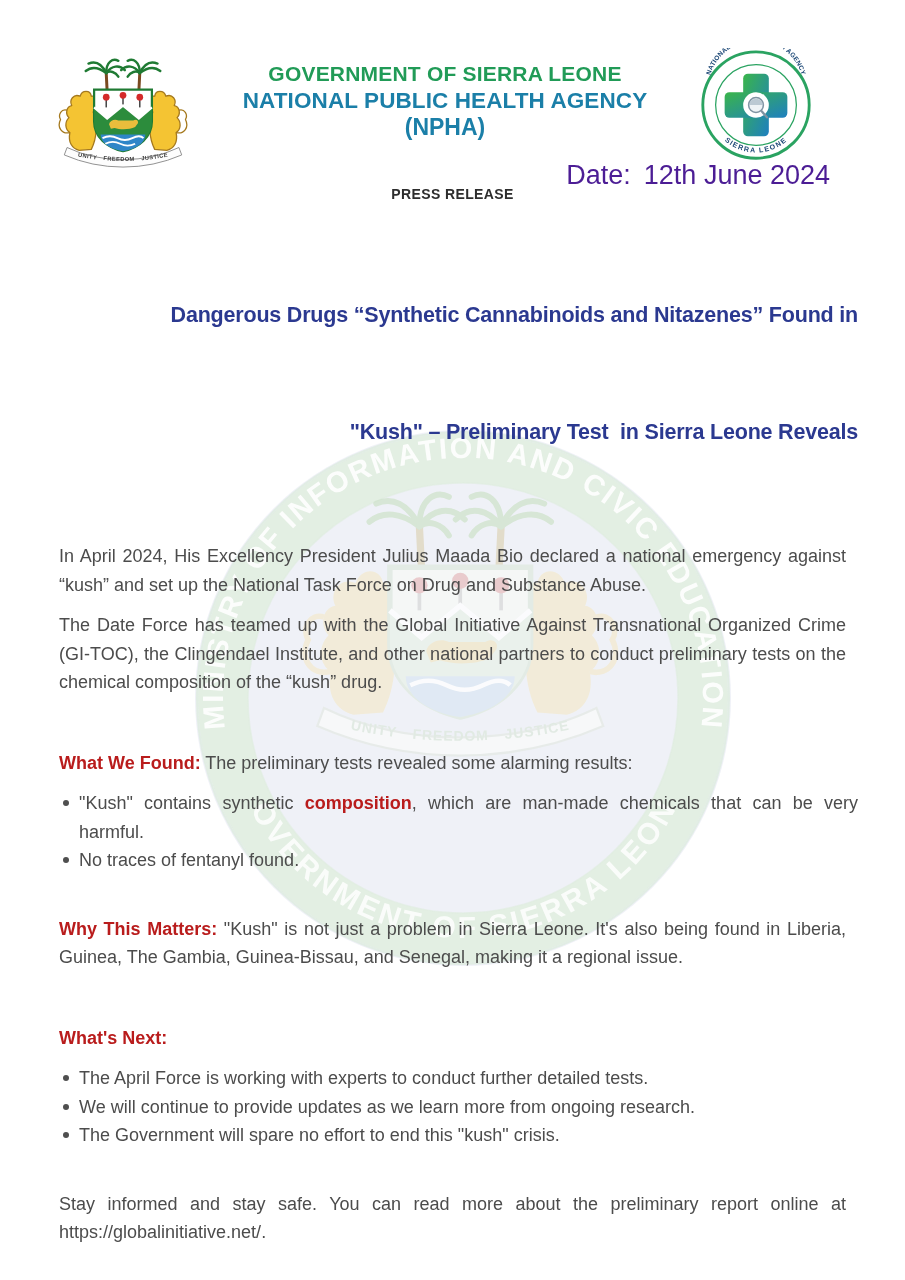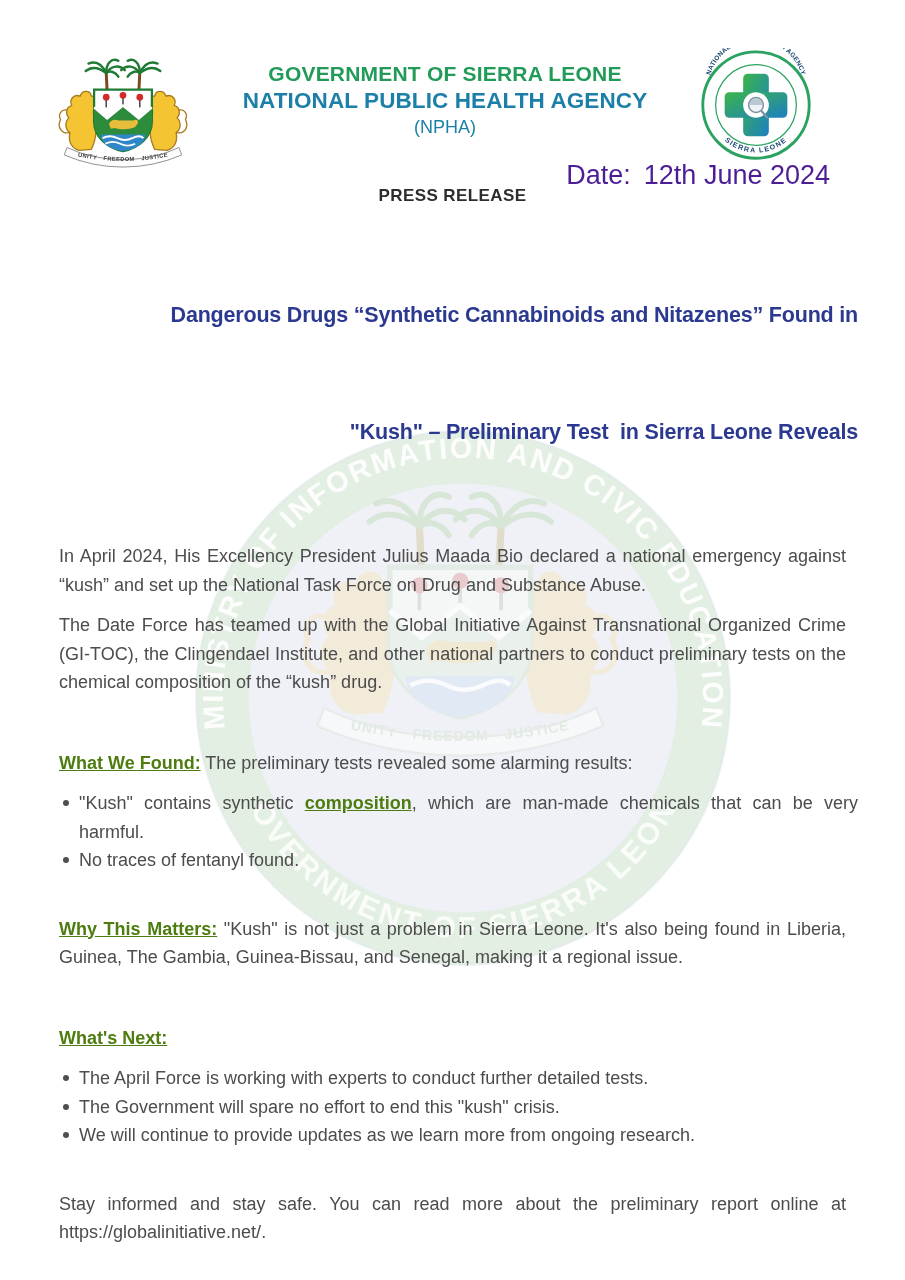--- a/index.html
+++ b/index.html
@@ -9,33 +9,33 @@
 
   
   .watermark{position:absolute;left:158px;top:398px;z-index:0;pointer-events:none;}
 
   
   .arms-logo{position:absolute;left:53px;top:58px;z-index:2;}
   .npha-logo{position:absolute;left:699px;top:48px;z-index:2;}
   .org{position:absolute;left:180px;width:530px;top:60px;text-align:center;z-index:2;line-height:27px;}
   .org-line1{color:#219b57;font-weight:bold;font-size:21px;letter-spacing:.2px;}
   .org-line2{color:#1b7fa8;font-weight:bold;font-size:22.5px;letter-spacing:.1px;}
-  .org-line3{color:#1b7fa8;font-weight:normal;font-size:18px;}
+  .org-line3{color:#1b7fa8;font-weight:bold;font-size:23px;}
   .date-row{position:absolute;top:160px;right:75px;font-size:27px;color:#4c1d95;z-index:2;}
   .date-row .date-value{margin-left:13px;}
   .press-release{position:absolute;top:186px;left:0;right:0;text-align:center;
-                 font-weight:bold;font-size:17px;color:#2d2d2d;letter-spacing:.4px;z-index:2;}
+                 font-weight:bold;font-size:14px;color:#2d2d2d;letter-spacing:.4px;z-index:2;}
 
   
   .content{position:relative;z-index:1;padding:218px 47px 0 47px;}
   .doc-title{text-align:right;color:#2b3990;font-weight:bold;font-size:21.5px;
              line-height:39px;letter-spacing:-.2px;white-space:pre-wrap;margin-bottom:8px;}
   .body-text{font-size:18px;line-height:28.5px;}
   p.para{margin:12px;text-align:justify;}
-  .b{font-weight:bold;color:#4d7c0f;text-decoration:underline;}
+  .b{font-weight:bold;color:#b91c1c;}
   .sp{height:28px;}
   ul.bullets{margin:0;padding:0 0 0 15px;list-style:none;}
   ul.bullets li{position:relative;padding-left:17px;text-align:justify;}
   ul.bullets li::before{content:"";position:absolute;left:1px;top:11px;width:6px;height:6px;
                         border-radius:50%;background:#4f4f4f;}
 
   
   .ring-text{font-family:"Liberation Sans","DejaVu Sans",sans-serif;font-weight:bold;}
   .np-ring{font-size:6.9px;fill:#1c4876;letter-spacing:.2px;}
   .np-bottom{font-size:7.4px;fill:#1c4876;letter-spacing:1.4px;}
@@ -209,22 +209,22 @@
 
     <div class="sp"></div>
 
     <p class="para"><span class="b">Why This Matters:</span><span> "Kush" is not just a problem in Sierra Leone. It's also being found in Liberia, Guinea, The Gambia, Guinea-Bissau, and Senegal, making it a regional issue.</span></p>
 
     <div class="sp"></div>
 
     <p class="para b">What's Next:</p>
     <ul class="bullets">
       <li>The April Force is working with experts to conduct further detailed tests.</li>
+      <li>We will continue to provide updates as we learn more from ongoing research.</li>
       <li>The Government will spare no effort to end this "kush" crisis.</li>
-      <li>We will continue to provide updates as we learn more from ongoing research.</li>
     </ul>
 
     <div class="sp"></div>
 
     <p class="para"><span>Stay informed and stay safe. You can read more about the preliminary report online at </span><span>https://globalinitiative.net/</span><span>.</span></p>
 
     <div class="sp"></div>
 
     <p class="para b">Brig. Gen. Prof. Foday Sahr</p>
     <p class="para">Signed:</p>

